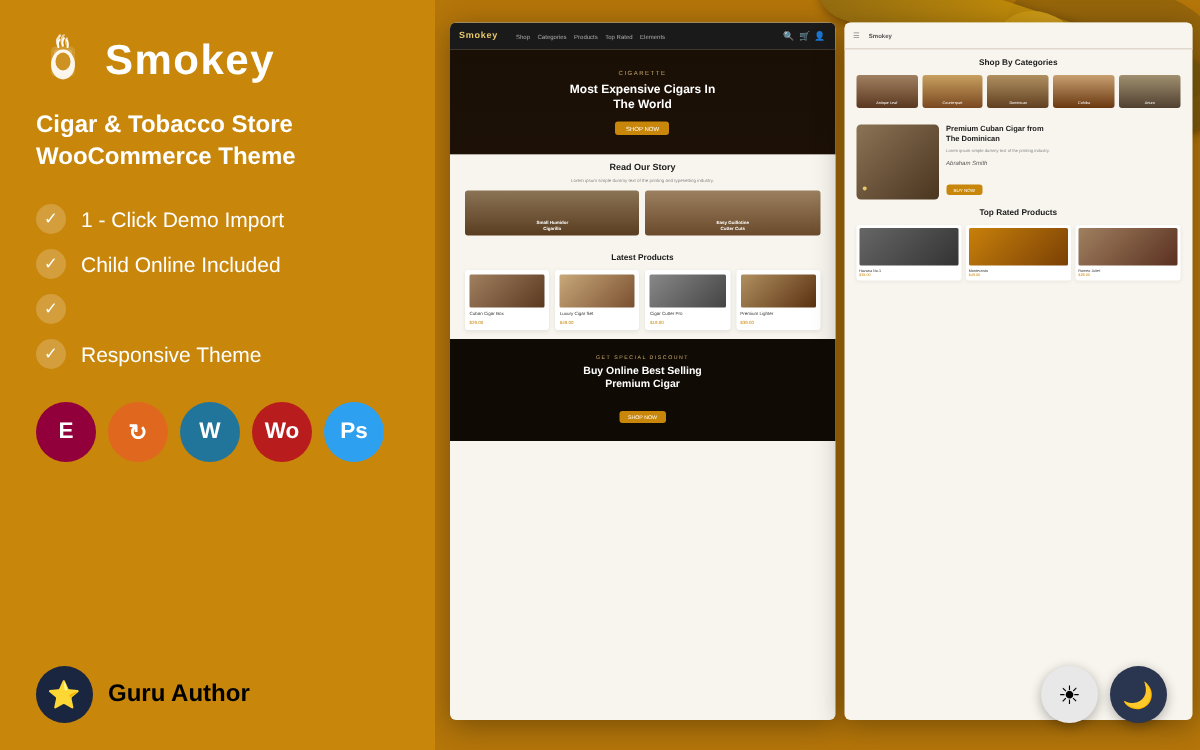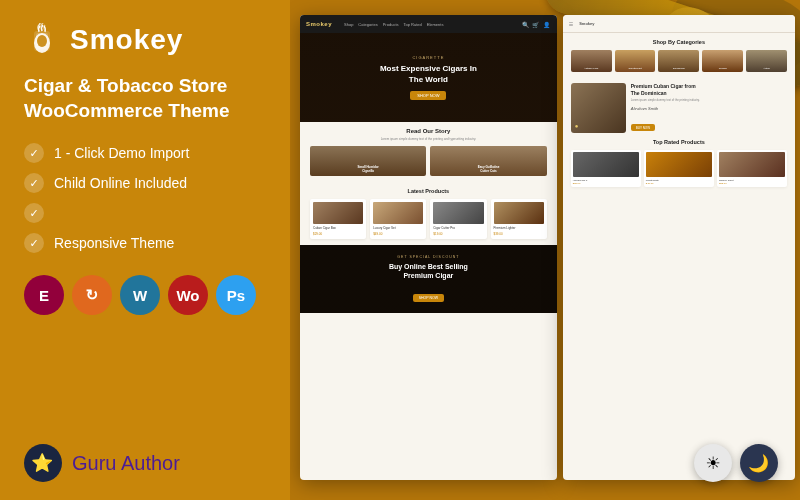--- a/index.html
+++ b/index.html
@@ -40,21 +40,21 @@
       justify-content: center;
     }
     .logo-title {
       font-size: 28px;
       font-weight: 700;
       color: #fff;
       letter-spacing: 1px;
     }
 
     .tagline {
-      font-size: 19px;
+      font-size: 16px;
       font-weight: 700;
       color: #fff;
       line-height: 1.3;
       margin-bottom: 20px;
     }
 
     .features {
       display: flex;
       flex-direction: column;
       gap: 10px;
@@ -110,23 +110,23 @@
       width: 38px;
       height: 38px;
       background: #1a2540;
       border-radius: 50%;
       display: flex;
       align-items: center;
       justify-content: center;
       font-size: 18px;
     }
     .guru-label {
-      color: #4c1d95;
-      font-size: 20px;
-      font-weight: 400;
+      color: #000000;
+      font-size: 16px;
+      font-weight: 700;
     }
 
     
     .right-panel {
       flex: 1;
       position: relative;
       overflow: hidden;
     }
 
     
@@ -192,21 +192,21 @@
       display: flex;
       gap: 3px;
     }
     .nav-icon-sm {
       color: #aaa;
       font-size: 6px;
     }
 
     .hero-section {
       background: linear-gradient(rgba(20,12,5,0.75), rgba(20,12,5,0.65)), #2d1a08;
-      height: 89px;
+      height: 70px;
       display: flex;
       flex-direction: column;
       align-items: center;
       justify-content: center;
       padding: 8px;
       text-align: center;
     }
     .hero-subtitle {
       color: #c8a96a;
       font-size: 4px;

